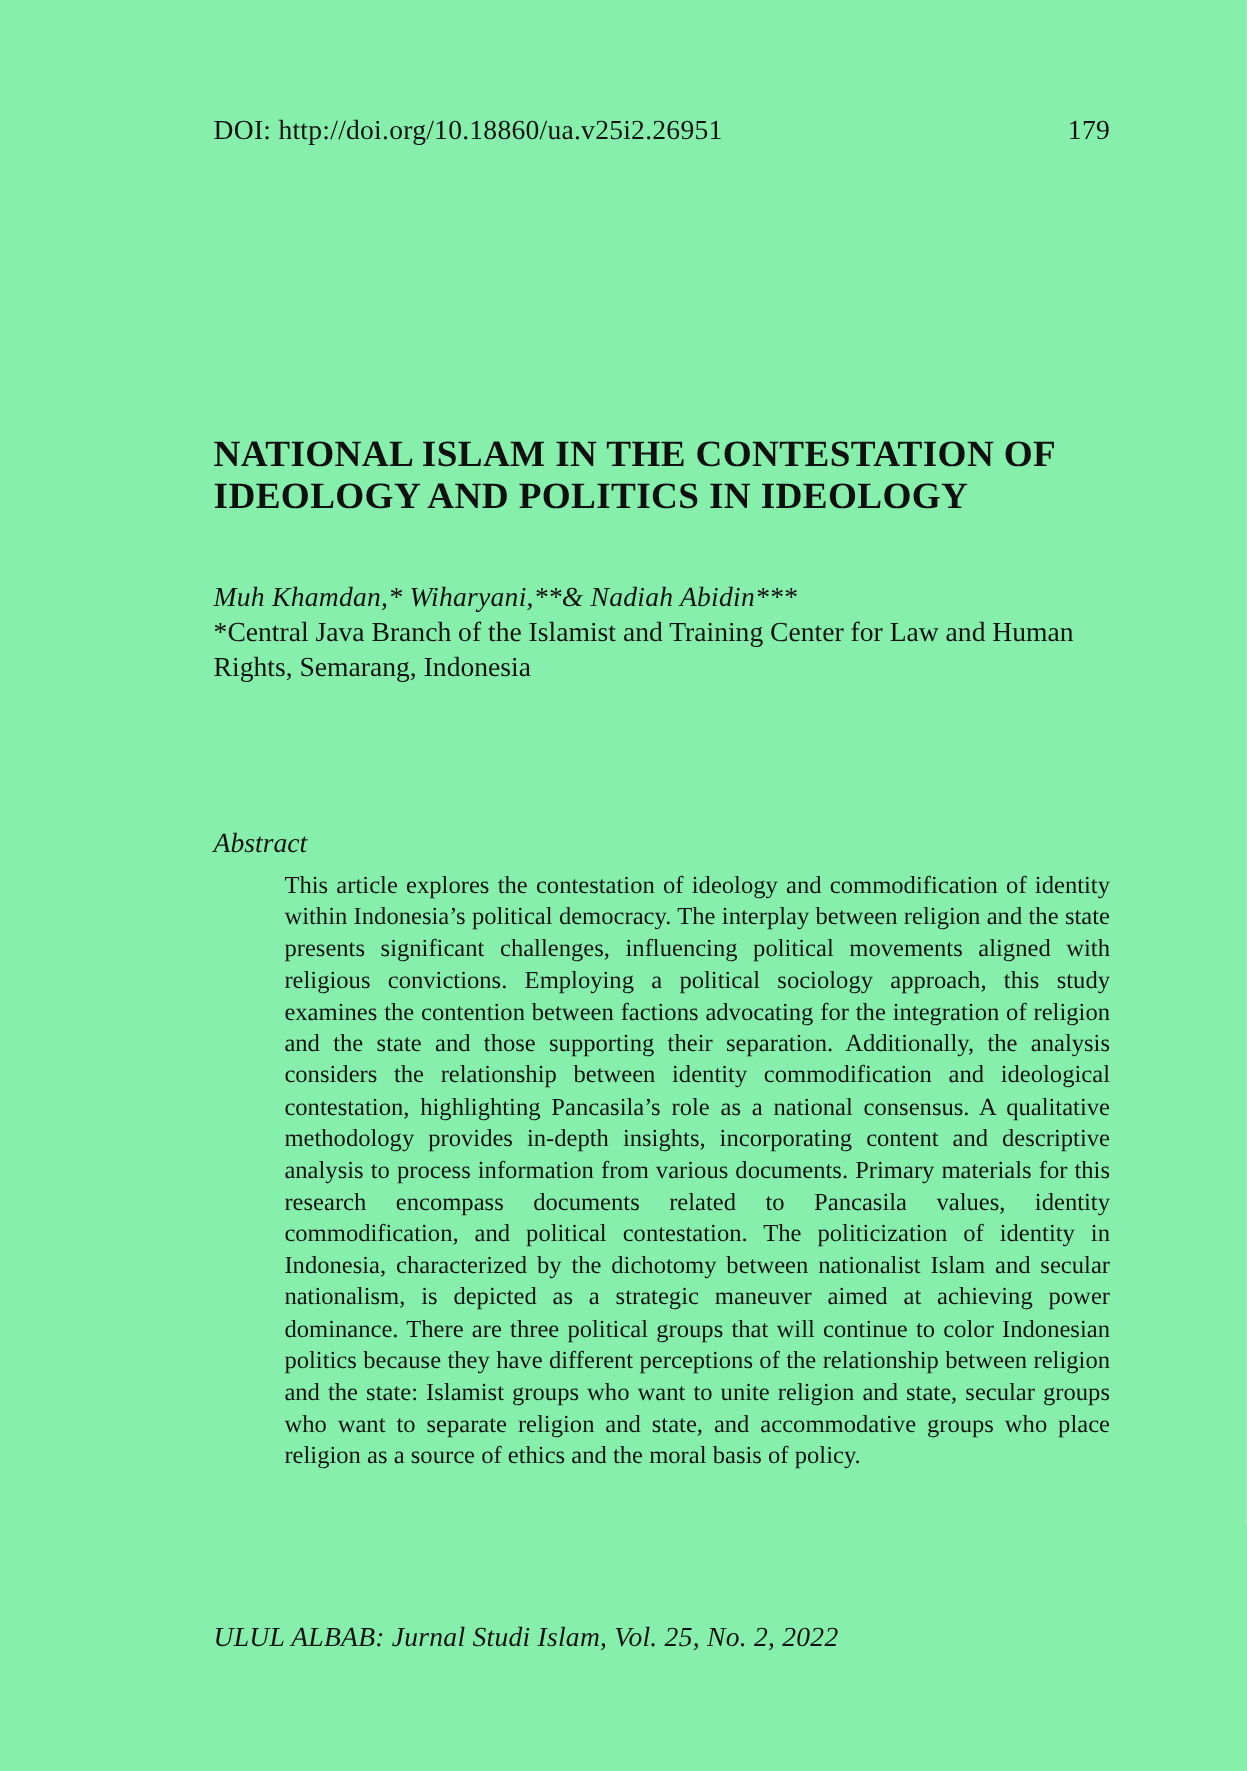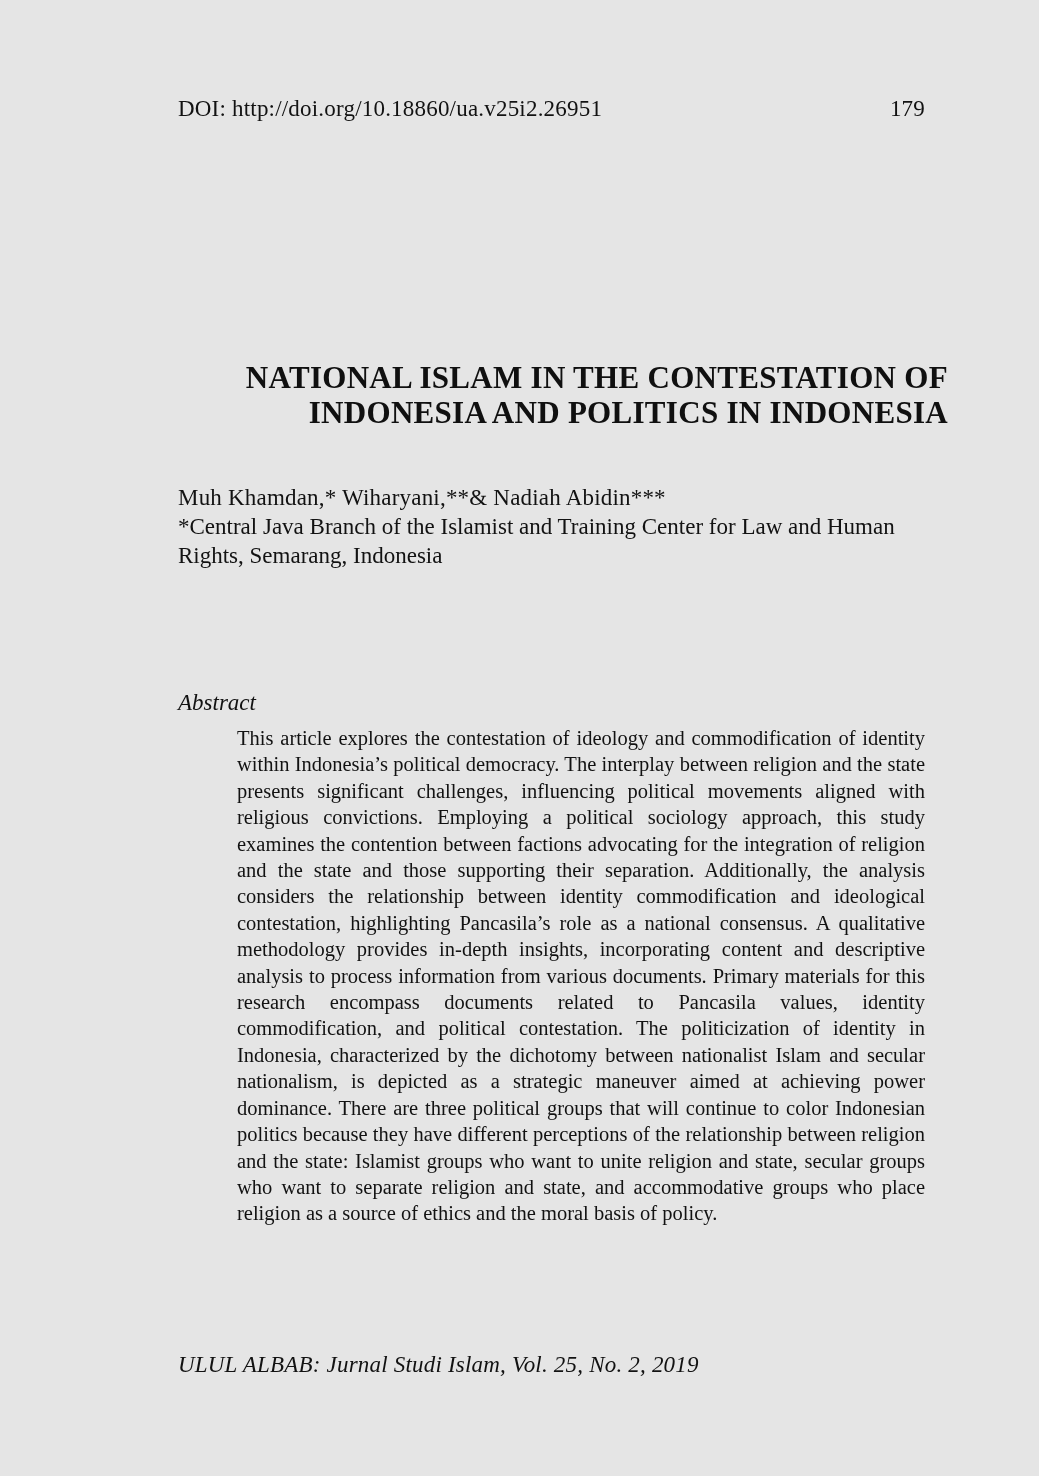--- a/index.html
+++ b/index.html
@@ -11,21 +11,21 @@
     width: 1039px;
     height: 1476px;
     position: relative;
     font-family: "Liberation Serif", "DejaVu Serif", serif;
     color: #121212;
     overflow: hidden;
   }
   .page {
     position: absolute;
     inset: 0;
-    background: #e5e5e5;
+    background: #86efac;
   }
   .doi-row {
     position: absolute;
     top: 96px;
     left: 178px;
     width: 747px;
     display: flex;
     justify-content: space-between;
     align-items: baseline;
     font-size: 23px;
@@ -35,33 +35,33 @@
     position: absolute;
     top: 360px;
     left: 178px;
     width: 770px;
     margin: 0;
     font-size: 31px;
     font-weight: bold;
     line-height: 35px;
     letter-spacing: 0.3px;
     color: #101010;
-    text-align: right;
   }
   .title .title-line { display: block; }
   .authors {
     position: absolute;
     top: 484px;
     left: 178px;
     width: 756px;
     font-size: 23px;
     line-height: 28.8px;
   }
   .authors p { margin: 0; }
   .author-names {
+    font-style: italic;
     letter-spacing: 0.2px;
   }
   .abstract {
     position: absolute;
     top: 690px;
     left: 178px;
     width: 747px;
   }
   .abstract h2 {
     margin: 0 0 9px 0;
@@ -91,30 +91,30 @@
 
 <div class="page">
 
   <header class="doi-row">
     <span>DOI: http://doi.org/10.18860/ua.v25i2.26951</span>
     <span>179</span>
   </header>
 
   <h1 class="title">
     <span class="title-line">NATIONAL ISLAM IN THE CONTESTATION OF</span>
-    <span class="title-line">INDONESIA AND POLITICS IN INDONESIA</span>
+    <span class="title-line">IDEOLOGY AND POLITICS IN IDEOLOGY</span>
   </h1>
 
   <section class="authors">
     <p class="author-names">Muh Khamdan,* Wiharyani,**&amp; Nadiah Abidin***</p>
     <p class="affiliation">*Central Java Branch of the Islamist and Training Center for Law and Human Rights, Semarang, Indonesia</p>
   </section>
 
   <section class="abstract">
     <h2>Abstract</h2>
     <p>This article explores the contestation of ideology and commodification of identity within Indonesia’s political democracy. The interplay between religion and the state presents significant challenges, influencing political movements aligned with religious convictions. Employing a political sociology approach, this study examines the contention between factions advocating for the integration of religion and the state and those supporting their separation. Additionally, the analysis considers the relationship between identity commodification and ideological contestation, highlighting Pancasila’s role as a national consensus. A qualitative methodology provides in-depth insights, incorporating content and descriptive analysis to process information from various documents. Primary materials for this research encompass documents related to Pancasila values, identity commodification, and political contestation. The politicization of identity in Indonesia, characterized by the dichotomy between nationalist Islam and secular nationalism, is depicted as a strategic maneuver aimed at achieving power dominance. There are three political groups that will continue to color Indonesian politics because they have different perceptions of the relationship between religion and the state: Islamist groups who want to unite religion and state, secular groups who want to separate religion and state, and accommodative groups who place religion as a source of ethics and the moral basis of policy.</p>
   </section>
 
   <footer class="page-footer">
-    <span>ULUL ALBAB: Jurnal Studi Islam, Vol. 25, No. 2, 2019</span>
+    <span>ULUL ALBAB: Jurnal Studi Islam, Vol. 25, No. 2, 2022</span>
   </footer>
 
 </div>
 
 </body></html>

